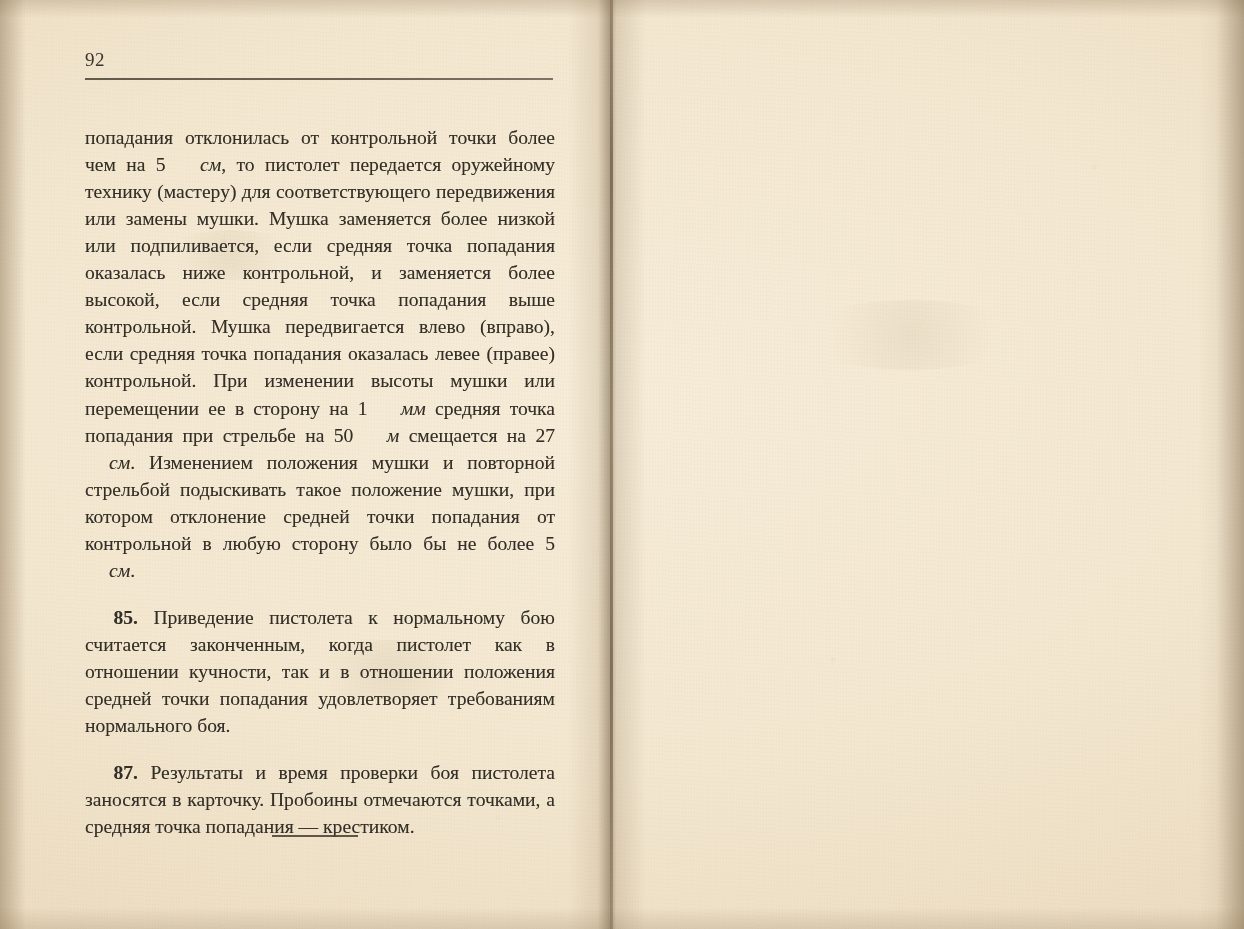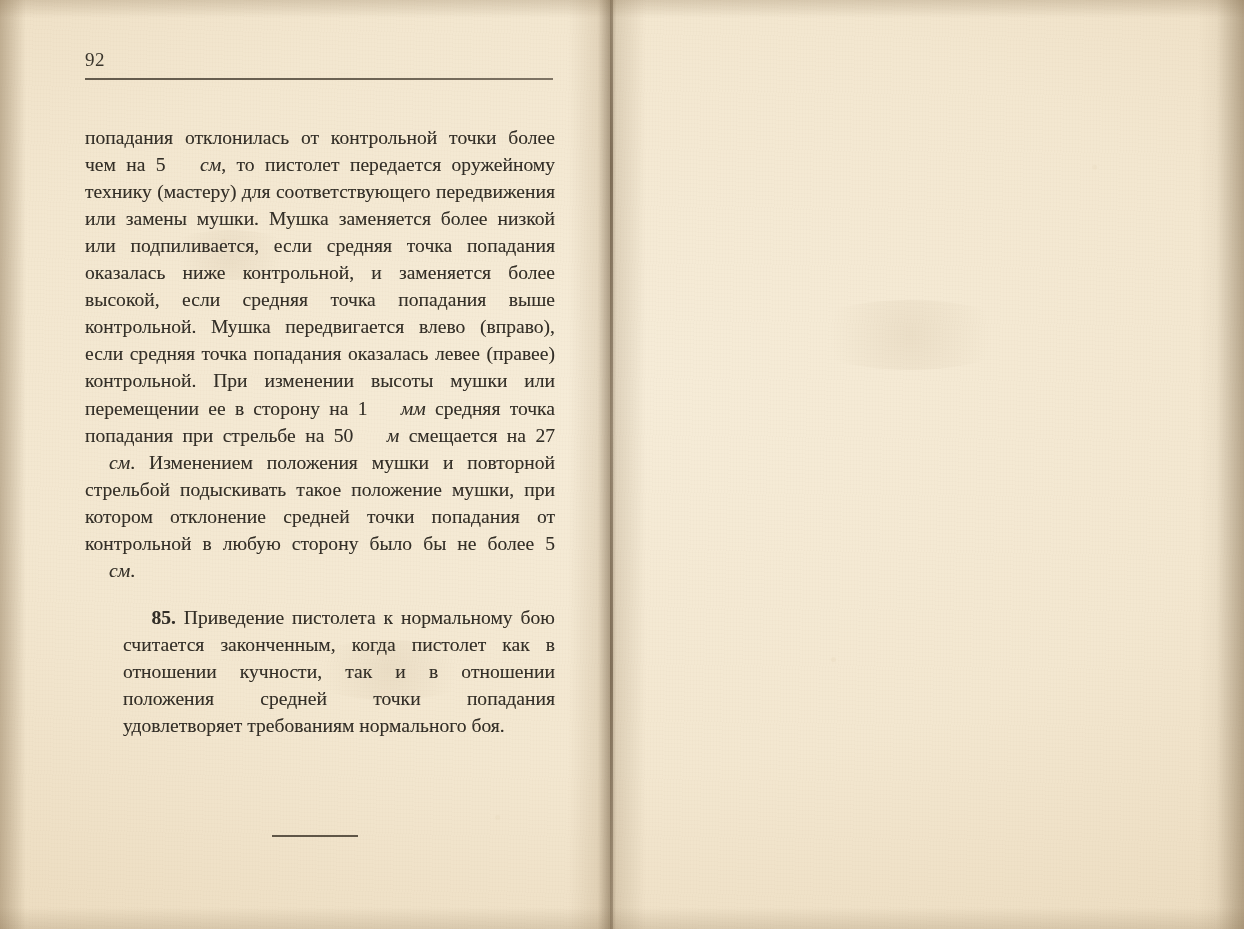--- a/index.html
+++ b/index.html
@@ -90,21 +90,21 @@
 
   .body-text {
     font-size: 19.6px;
     line-height: 27.1px;
     text-align: justify;
     text-justify: inter-word;
     hyphens: manual;
     color: #332f28;
     text-shadow: 0 0 .5px rgba(60,48,32,.35);
   }
-  .indent { text-indent: 1.45em; margin-left: 38px; }
+  .indent { text-indent: 1.45em; }
   .ital { font-style: italic; margin-left: 24px; }
   .bold { font-weight: bold; }
 
   
   .running-head {
     position: absolute;
     left: 85px; top: 49px;
     width: 468px;
     display: flex;
     align-items: baseline;
@@ -170,20 +170,21 @@
     </div>
     <div class="head-rule"></div>
 
     <div class="left-col">
 
       <p class="body-text"><span>попадания отклонилась от контрольной точки более чем на 5 </span><span class="ital">см</span><span>, то пистолет передается оружейному технику (мастеру) для соответствующего передвижения или замены мушки. Мушка заменяется более низкой или подпиливается, если средняя точка попадания оказалась ниже контрольной, и заменяется более высокой, если средняя точка попадания выше контрольной. Мушка передвигается влево (вправо), если средняя точка попадания оказалась левее (правее) контрольной. При изменении высоты мушки или перемещении ее в сторону на 1 </span><span class="ital">мм</span><span> средняя точка попадания при стрельбе на 50 </span><span class="ital">м</span><span> смещается на 27 </span><span class="ital">см</span><span>. Изменением положения мушки и повторной стрельбой подыскивать такое положение мушки, при котором отклонение средней точки попадания от контрольной в любую сторону было бы не более 5 </span><span class="ital">см</span><span>.</span></p>
 
       <p class="body-text indent"><span class="bold">85.</span><span> Приведение пистолета к нормальному бою считается законченным, когда пистолет как в отношении кучности, так и в отношении положения средней точки попадания удовлетворяет требованиям нормального боя.</span></p>
 
 
+      <p class="body-text indent"><span class="bold">87.</span><span> Результаты и время проверки боя пистолета заносятся в карточку. Пробоины отмечаются точками, а средняя точка попадания — крестиком.</span></p>
 
     </div>
 
     <div class="end-rule"></div>
   </div>
 
   <div class="gutter"></div>
   <div class="gutter-line"></div>
 
   <div class="page-side right-page">

